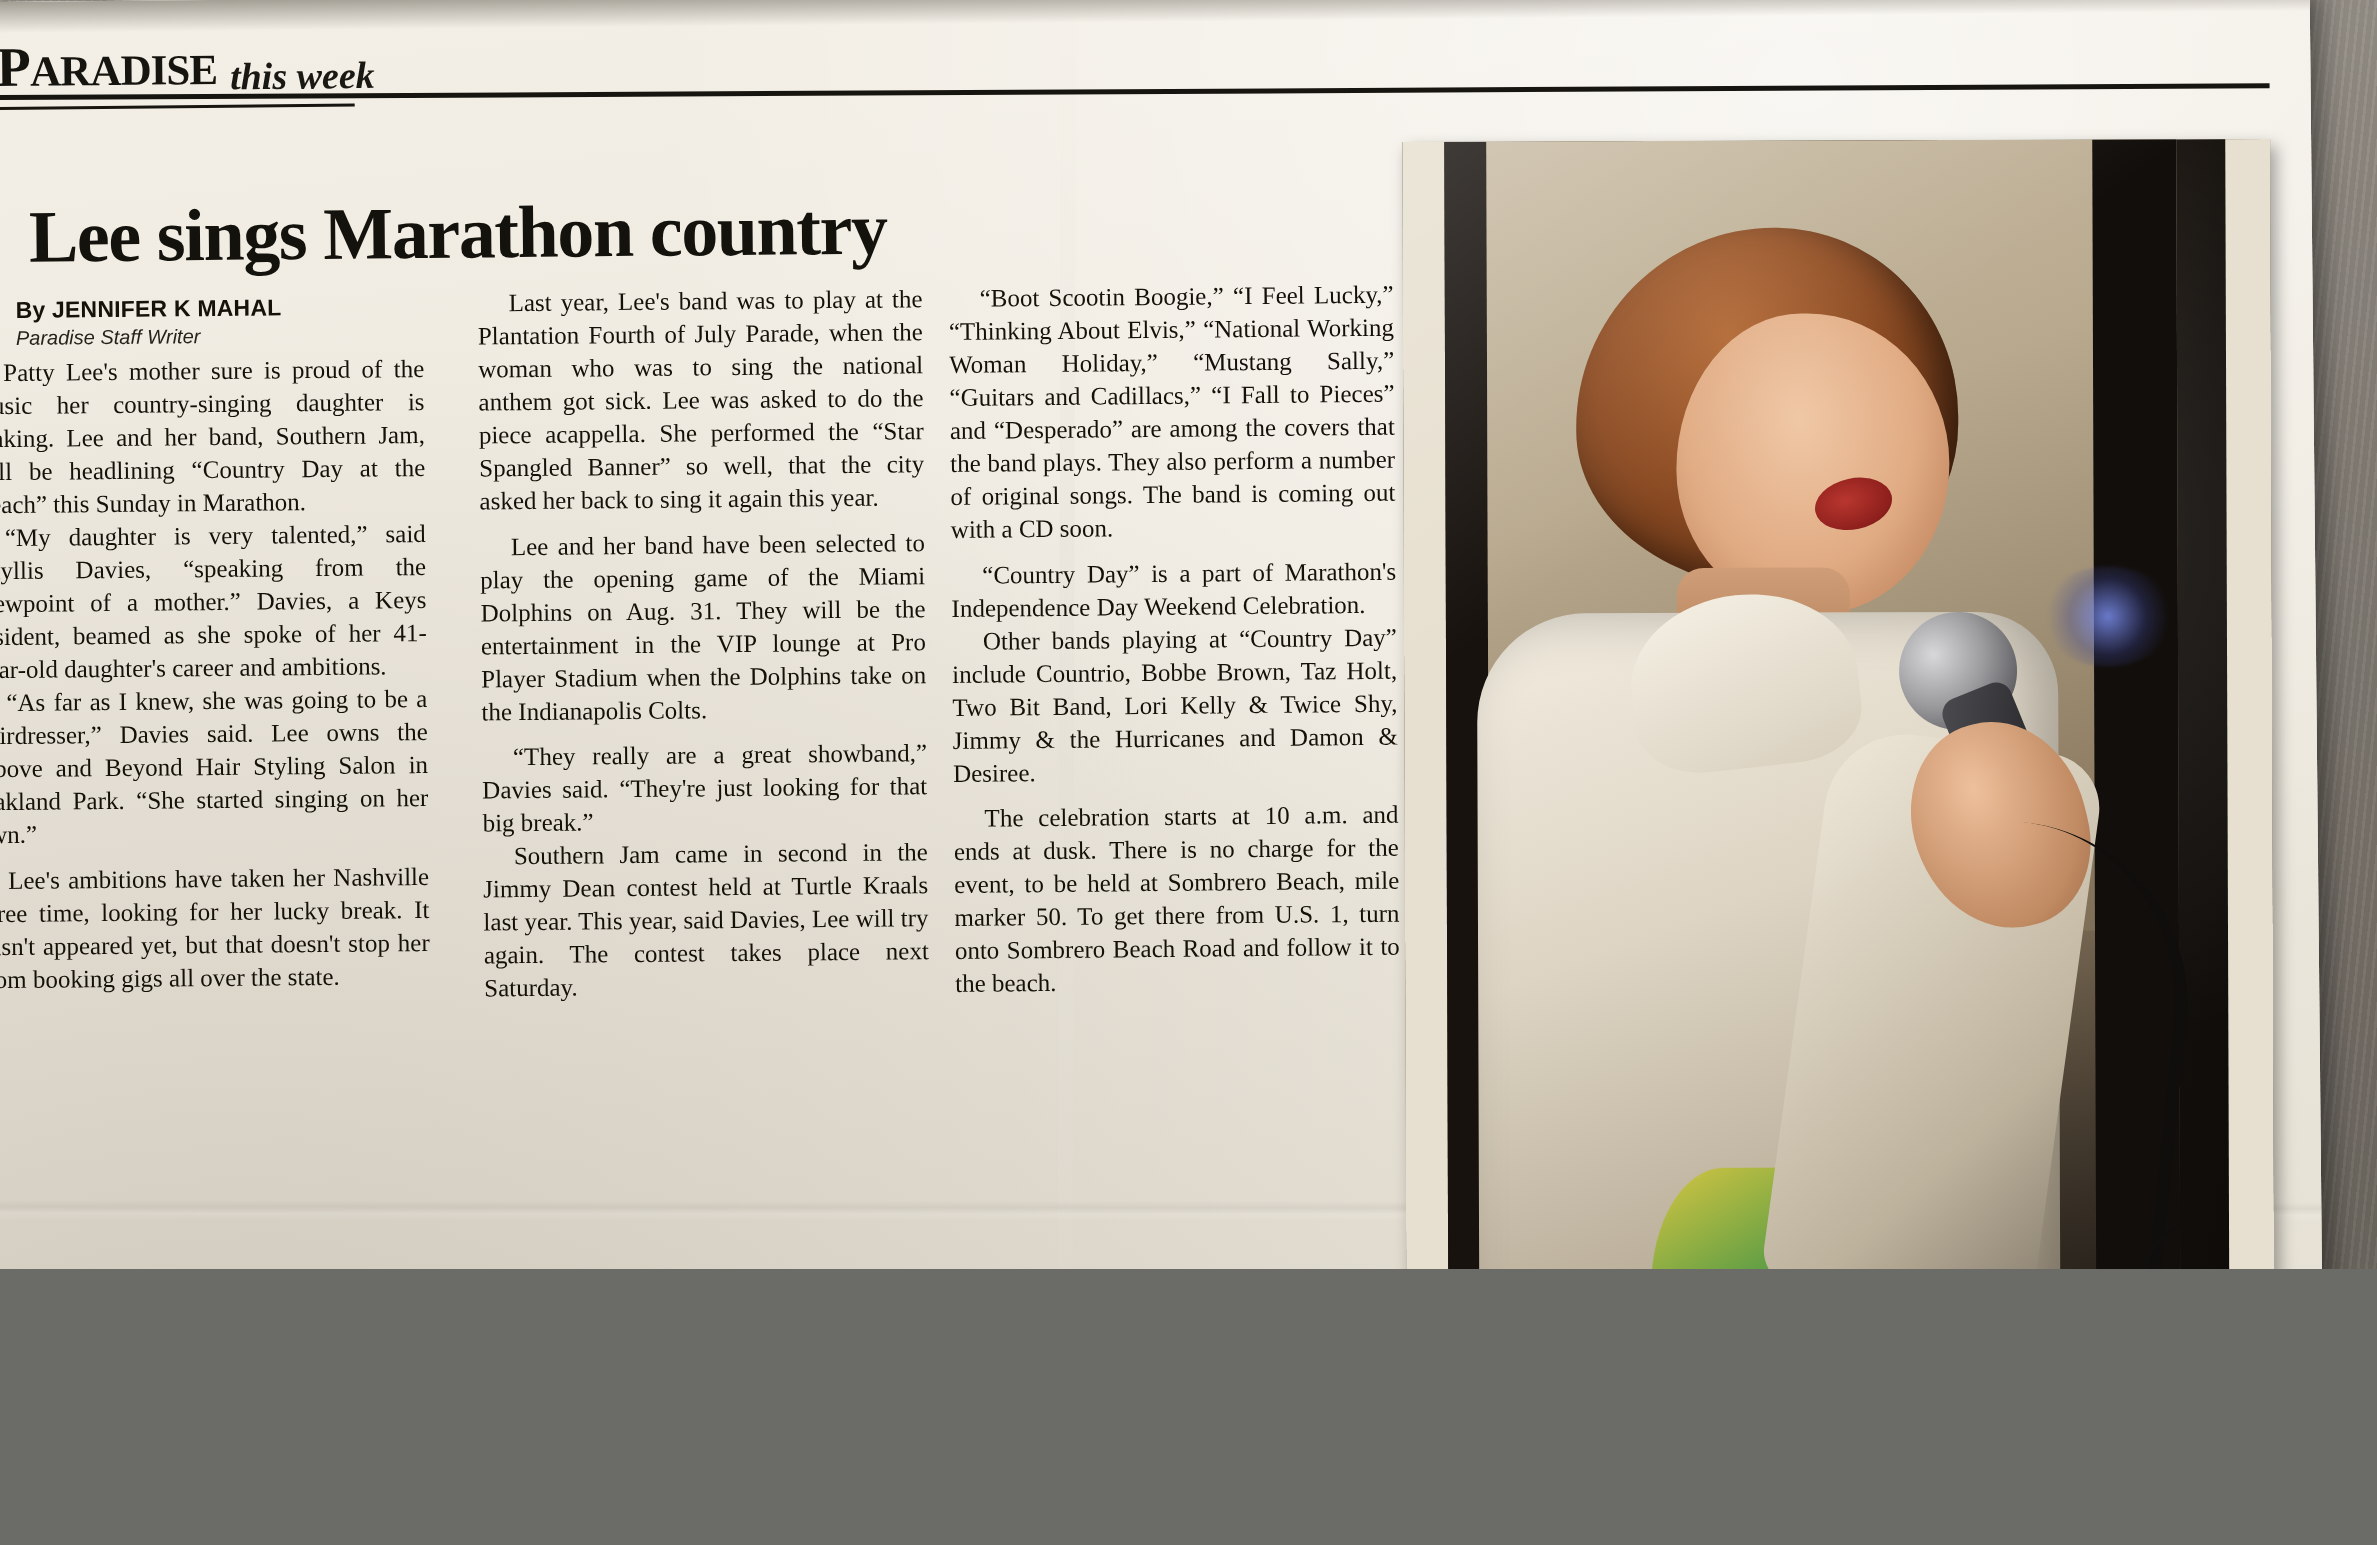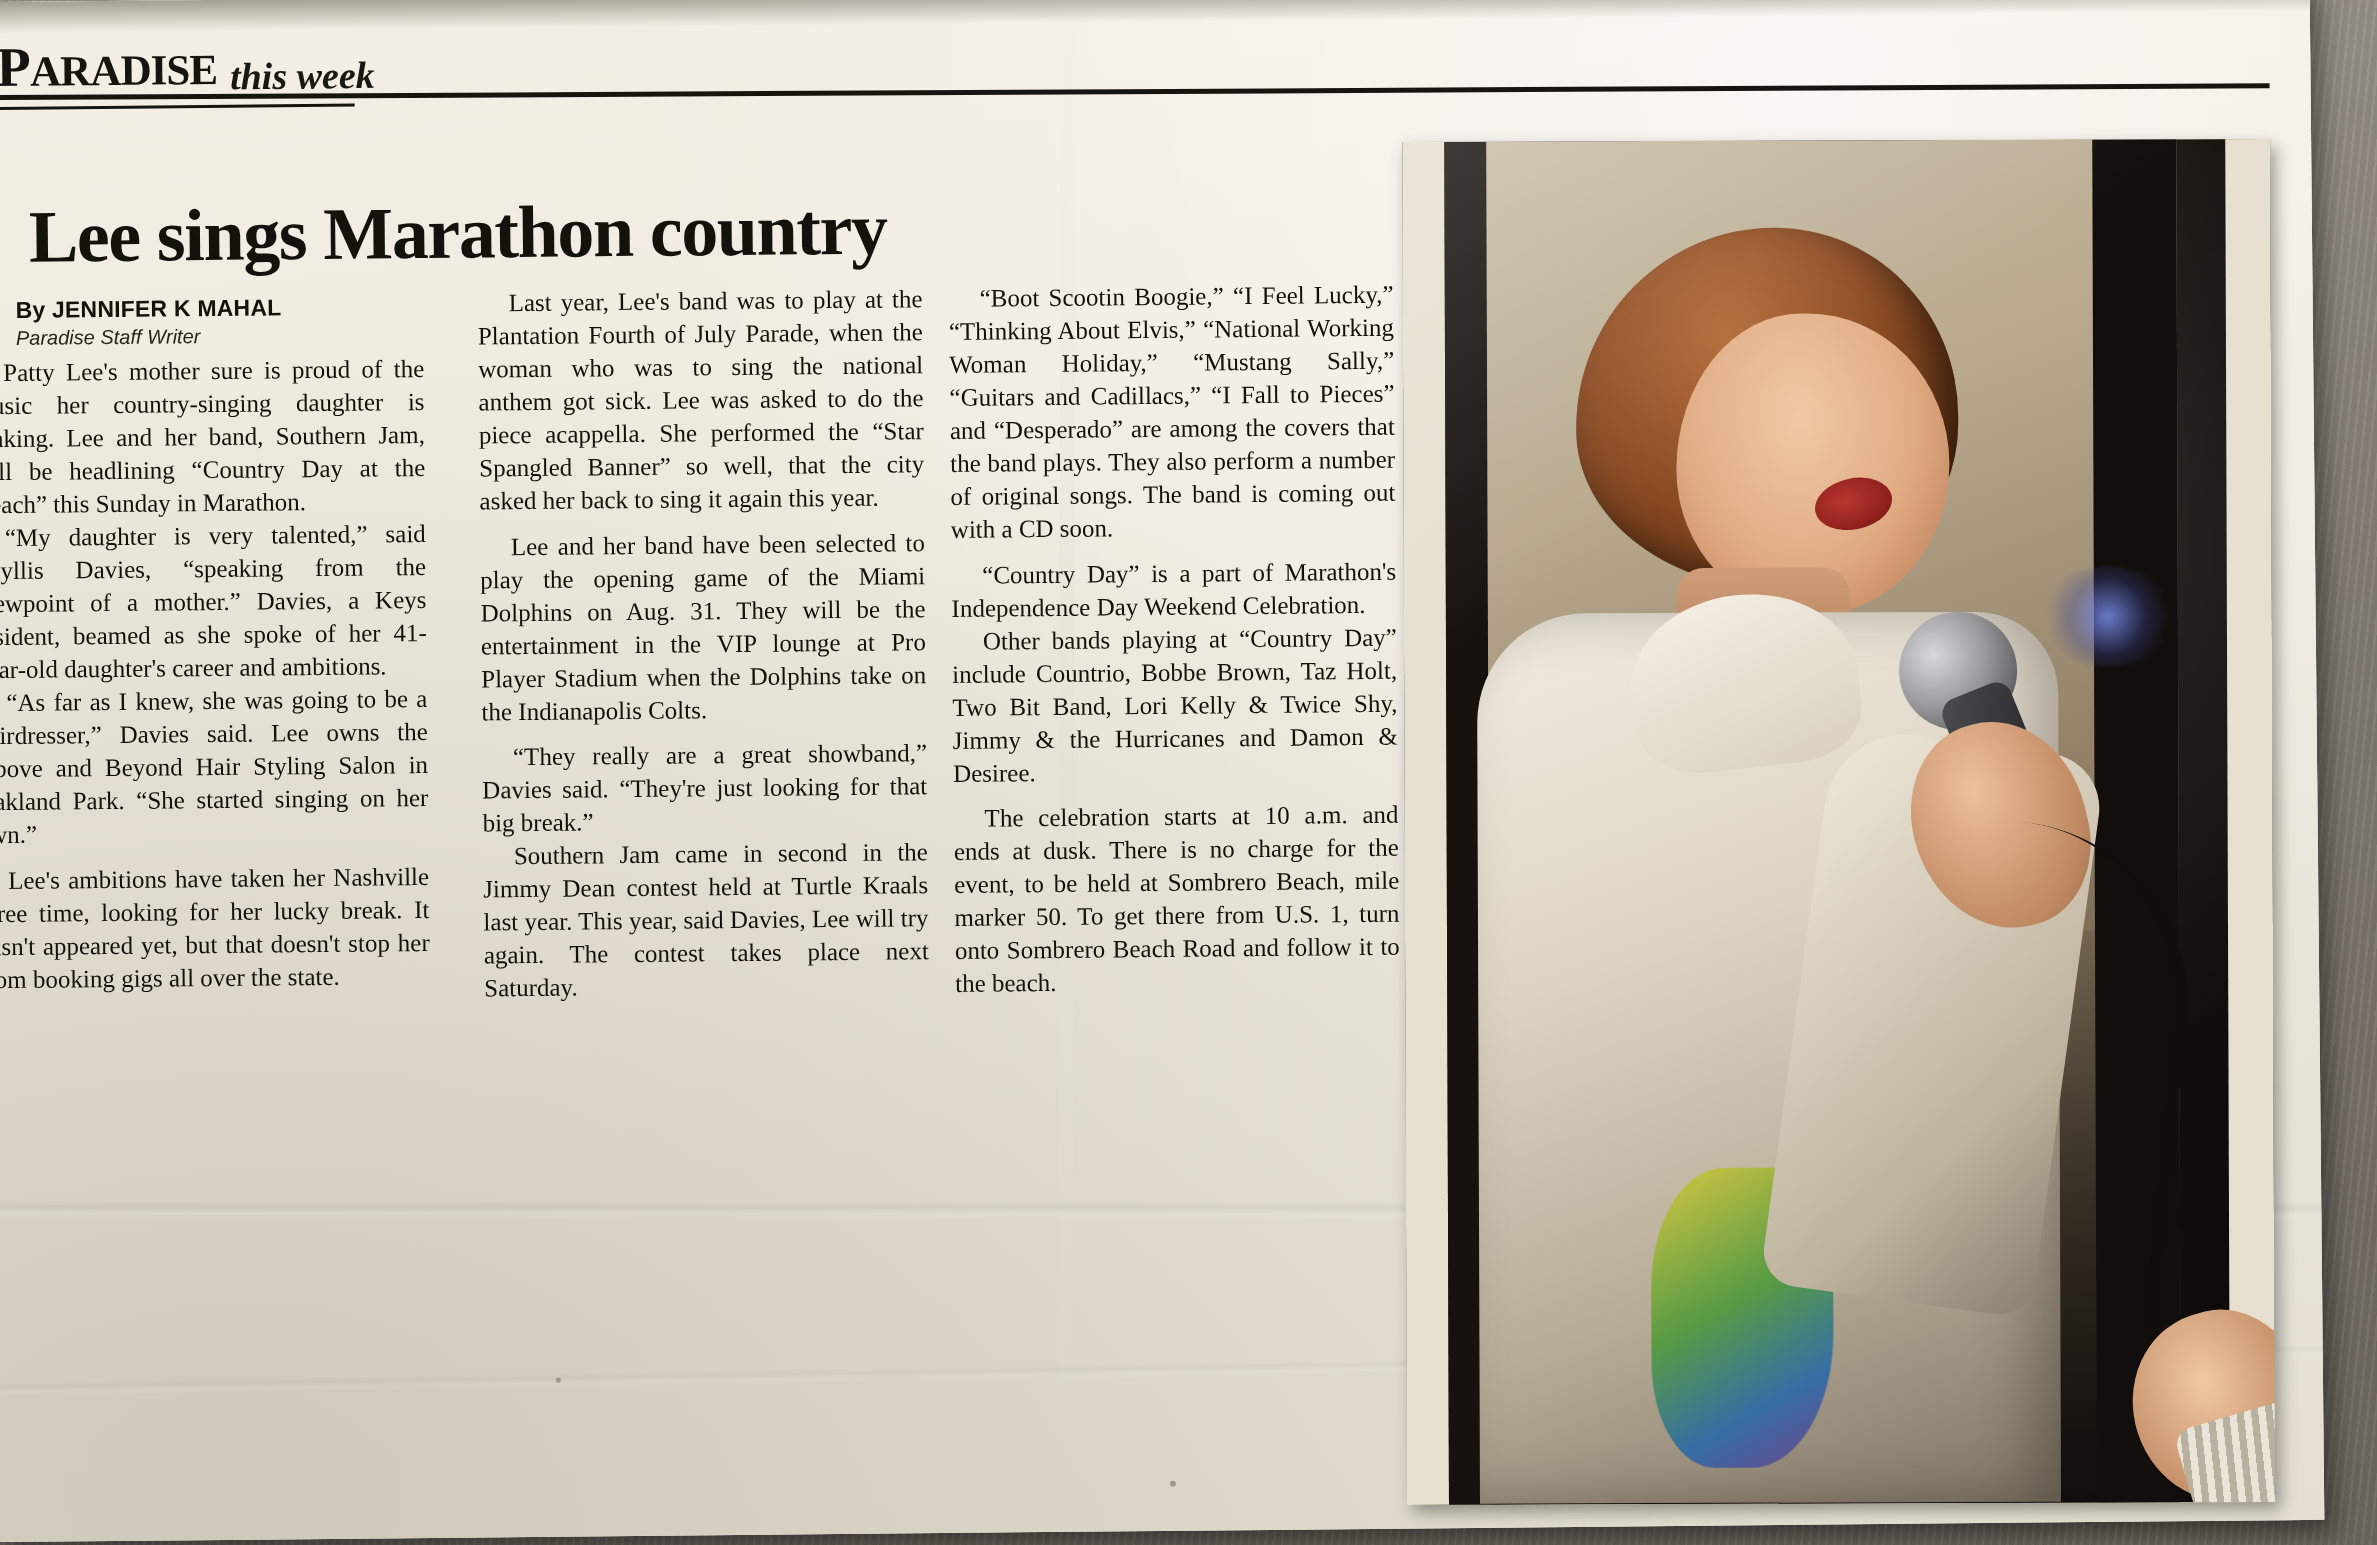--- a/index.html
+++ b/index.html
@@ -11,21 +11,21 @@
     width: 2377px;
     height: 1545px;
     overflow: hidden;
     font-family: "Liberation Serif", serif;
   }
 
   
   #scene {
     position: relative;
     width: 2377px;
-    height: 1545px;
+    height: 1269px;
     background: linear-gradient(120deg, #8d8a84 0%, #7d7a74 35%, #6d6a63 70%, #5e5b55 100%);
     overflow: hidden;
     text-decoration: underline;
   }
   .bg-wood {
     position: absolute;
     inset: 0;
     background:
       repeating-linear-gradient(96deg, rgba(255,255,255,0.045) 0px, rgba(255,255,255,0.045) 2.7px, rgba(0,0,0,0.05) 2.7px, rgba(0,0,0,0.05) 8.2px),
       linear-gradient(180deg, #9a948c 0%, #857f77 40%, #6e6860 100%);

